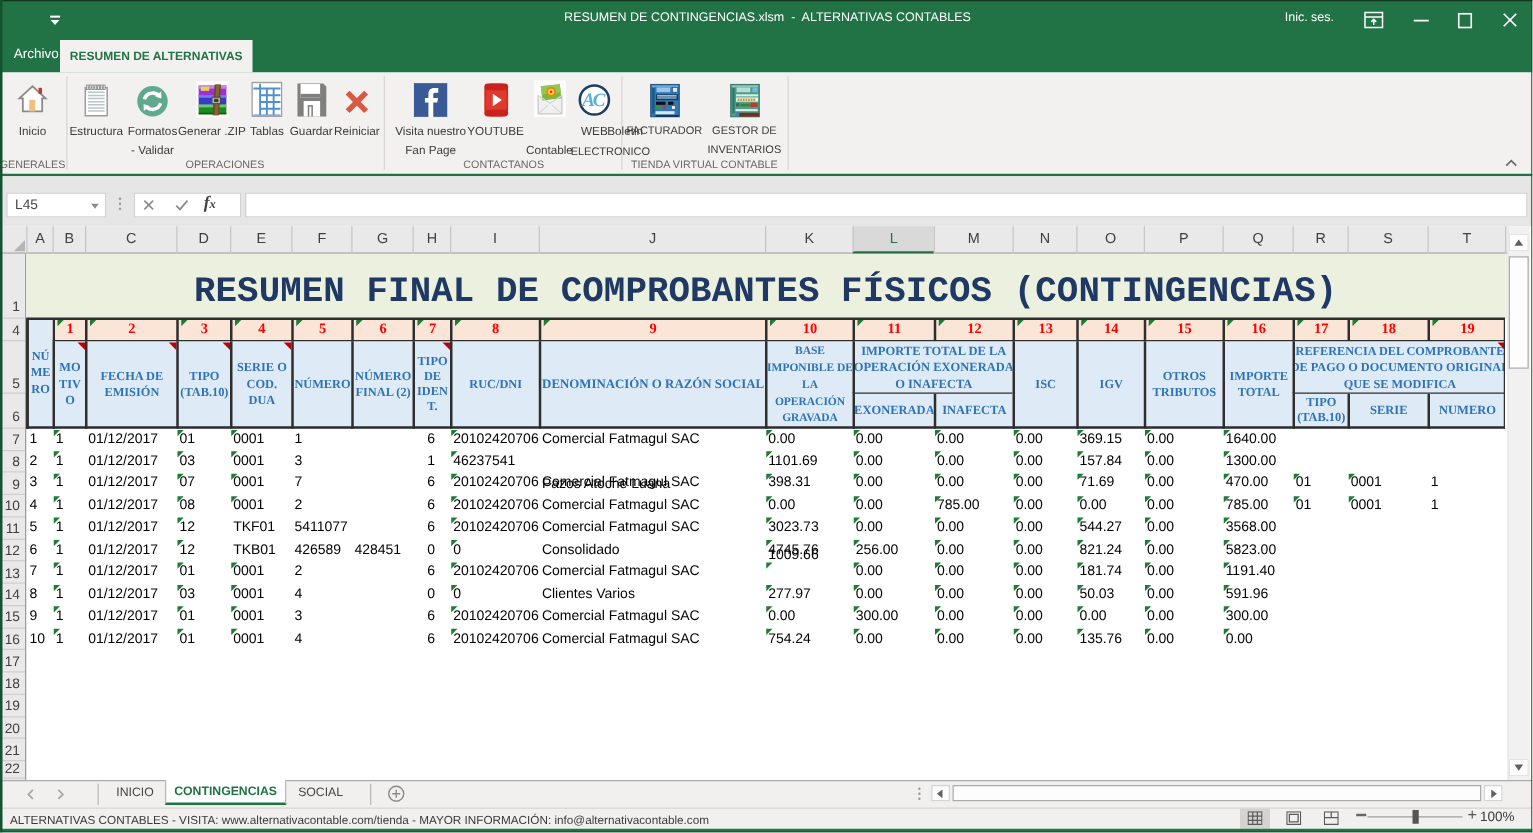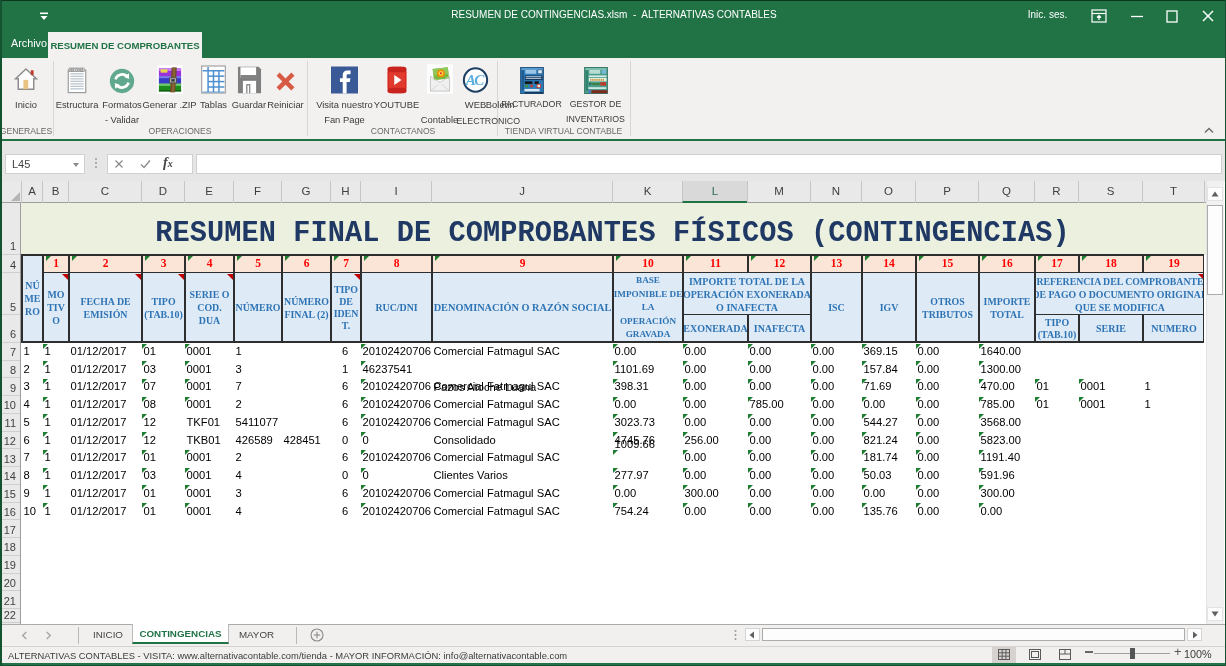--- a/index.html
+++ b/index.html
@@ -29,21 +29,21 @@
     <line x1="3" y1="9.5" x2="15" y2="9.5"></line>
   </svg>
 <svg class="ab" style="left:1163px;top:7px" width="18" height="18" viewBox="0 0 18 18" fill="none" stroke="#fff" stroke-width="1.3">
     <rect x="4" y="4" width="10" height="11"></rect>
   </svg>
 <svg class="ab" style="left:1199px;top:7px" width="18" height="18" viewBox="0 0 18 18" stroke="#fff" stroke-width="1.4">
     <line x1="4" y1="4" x2="14" y2="14"></line>
     <line x1="14" y1="4" x2="4" y2="14"></line>
   </svg>
 <div style="position:absolute;left:11px;top:37px;width:40px;height:16px;color:#fff;font-size:10.8px;">Archivo</div>
-<div style="position:absolute;left:48px;top:31.5px;width:154px;height:26.5px;background:#f2f1f0;color:#217346;font-size:9.6px;font-weight:bold;text-align:center;line-height:27px;white-space:nowrap;">RESUMEN DE COMPROBANTES</div>
+<div style="position:absolute;left:48px;top:31.5px;width:154px;height:26.5px;background:#f2f1f0;color:#217346;font-size:9.6px;font-weight:bold;text-align:center;line-height:27px;white-space:nowrap;">RESUMEN DE ALTERNATIVAS</div>
 <div style="position:absolute;left:0;top:58px;width:1226px;height:81px;background:#f2f1f0;"></div>
 <div style="position:absolute;left:0;top:139px;width:1226px;height:1.5px;background:#217346;"></div>
 <div style="position:absolute;left:52.5px;top:61px;width:1px;height:75px;background:#d8d5d2;"></div>
 <div style="position:absolute;left:307px;top:61px;width:1px;height:75px;background:#d8d5d2;"></div>
 <div style="position:absolute;left:497px;top:61px;width:1px;height:75px;background:#d8d5d2;"></div>
 <div style="position:absolute;left:630px;top:61px;width:1px;height:75px;background:#d8d5d2;"></div>
 <div style="position:absolute;left:-64px;top:126px;width:180px;height:11px;color:#6a6865;font-size:8.6px;text-align:center;white-space:nowrap;">GENERALES</div>
 <div style="position:absolute;left:90px;top:126px;width:180px;height:11px;color:#6a6865;font-size:8.6px;text-align:center;white-space:nowrap;">OPERACIONES</div>
 <div style="position:absolute;left:313px;top:126px;width:180px;height:11px;color:#6a6865;font-size:8.6px;text-align:center;white-space:nowrap;">CONTACTANOS</div>
 <div style="position:absolute;left:473.5px;top:126px;width:180px;height:11px;color:#6a6865;font-size:8.6px;text-align:center;white-space:nowrap;">TIENDA VIRTUAL CONTABLE</div>
@@ -628,21 +628,21 @@
 <div style="position:absolute;left:0;top:623.5px;width:1226px;height:22.5px;background:#f1f0ef;border-top:1px solid #ababab;"></div>
 <svg class="ab" style="left:20px;top:631px" width="9" height="9" viewBox="0 0 10 10">
     <path d="M7 1 L3 5 L7 9" fill="none" stroke="#a8a8a8" stroke-width="1.6"></path>
   </svg>
 <svg class="ab" style="left:44px;top:631px" width="9" height="9" viewBox="0 0 10 10">
     <path d="M3 1 L7 5 L3 9" fill="none" stroke="#a8a8a8" stroke-width="1.6"></path>
   </svg>
 <div style="position:absolute;left:78px;top:627px;width:1px;height:17px;background:#b9b9b9;"></div>
 <div style="position:absolute;left:84px;top:623.5px;width:48px;height:21px;color:#444;font-size:9.8px;text-align:center;line-height:21px;">INICIO</div>
 <div style="position:absolute;left:132px;top:623.5px;width:97px;height:20px;background:#fff;color:#217346;font-weight:bold;font-size:9.8px;text-align:center;line-height:20px;border-bottom:2px solid #217346;border-left:1px solid #b9b9b9;border-right:1px solid #b9b9b9;">CONTINGENCIAS</div>
-<div style="position:absolute;left:229px;top:623.5px;width:55px;height:21px;color:#444;font-size:9.8px;text-align:center;line-height:21px;">MAYOR</div>
+<div style="position:absolute;left:229px;top:623.5px;width:55px;height:21px;color:#444;font-size:9.8px;text-align:center;line-height:21px;">SOCIAL</div>
 <div style="position:absolute;left:296px;top:627px;width:1px;height:17px;background:#b9b9b9;"></div>
 <svg class="ab" style="left:310px;top:628px" width="14" height="14" viewBox="0 0 14 14">
     <circle cx="7" cy="7" r="6" fill="none" stroke="#8a8a8a" stroke-width="1.1"></circle>
     <line x1="7" y1="3.8" x2="7" y2="10.2" stroke="#8a8a8a" stroke-width="1.1"></line>
     <line x1="3.8" y1="7" x2="10.2" y2="7" stroke="#8a8a8a" stroke-width="1.1"></line>
   </svg>
 <svg class="ab" style="left:733px;top:629px" width="5" height="12" viewBox="0 0 5 12">
     <circle cx="2.5" cy="2" r="1" fill="#9a9a9a"></circle>
     <circle cx="2.5" cy="6" r="1" fill="#9a9a9a"></circle>
     <circle cx="2.5" cy="10" r="1" fill="#9a9a9a"></circle>

